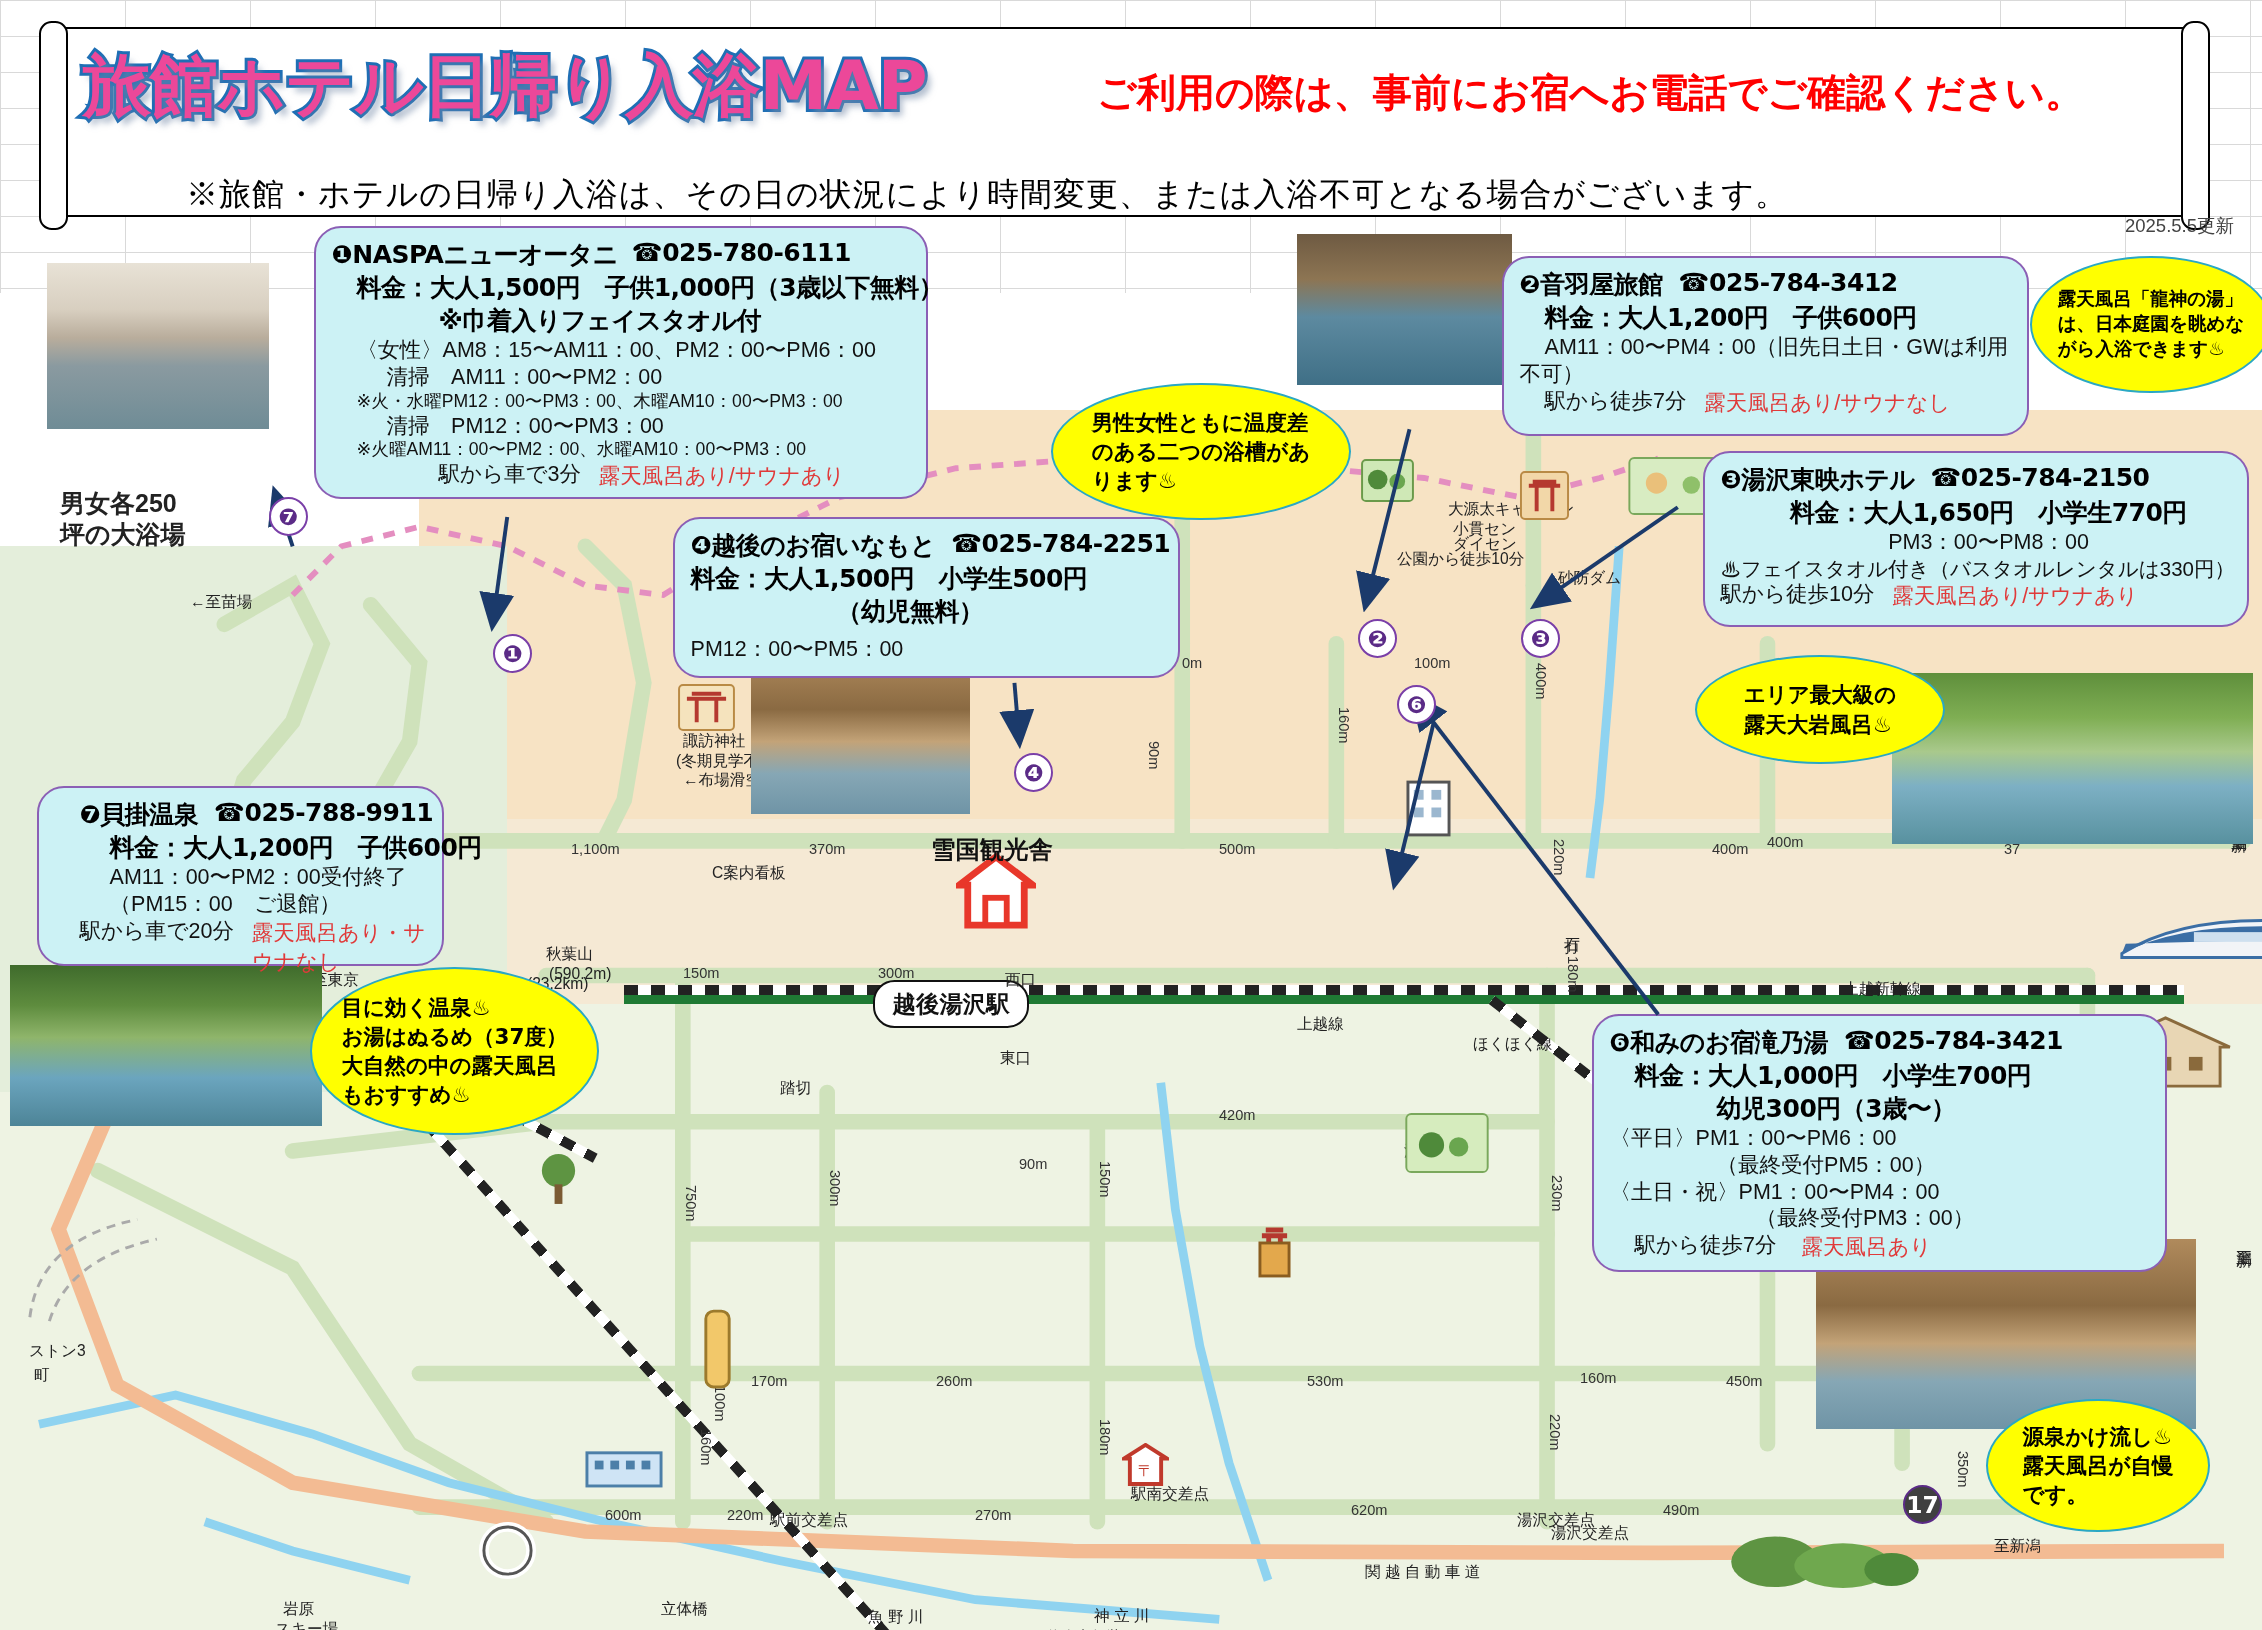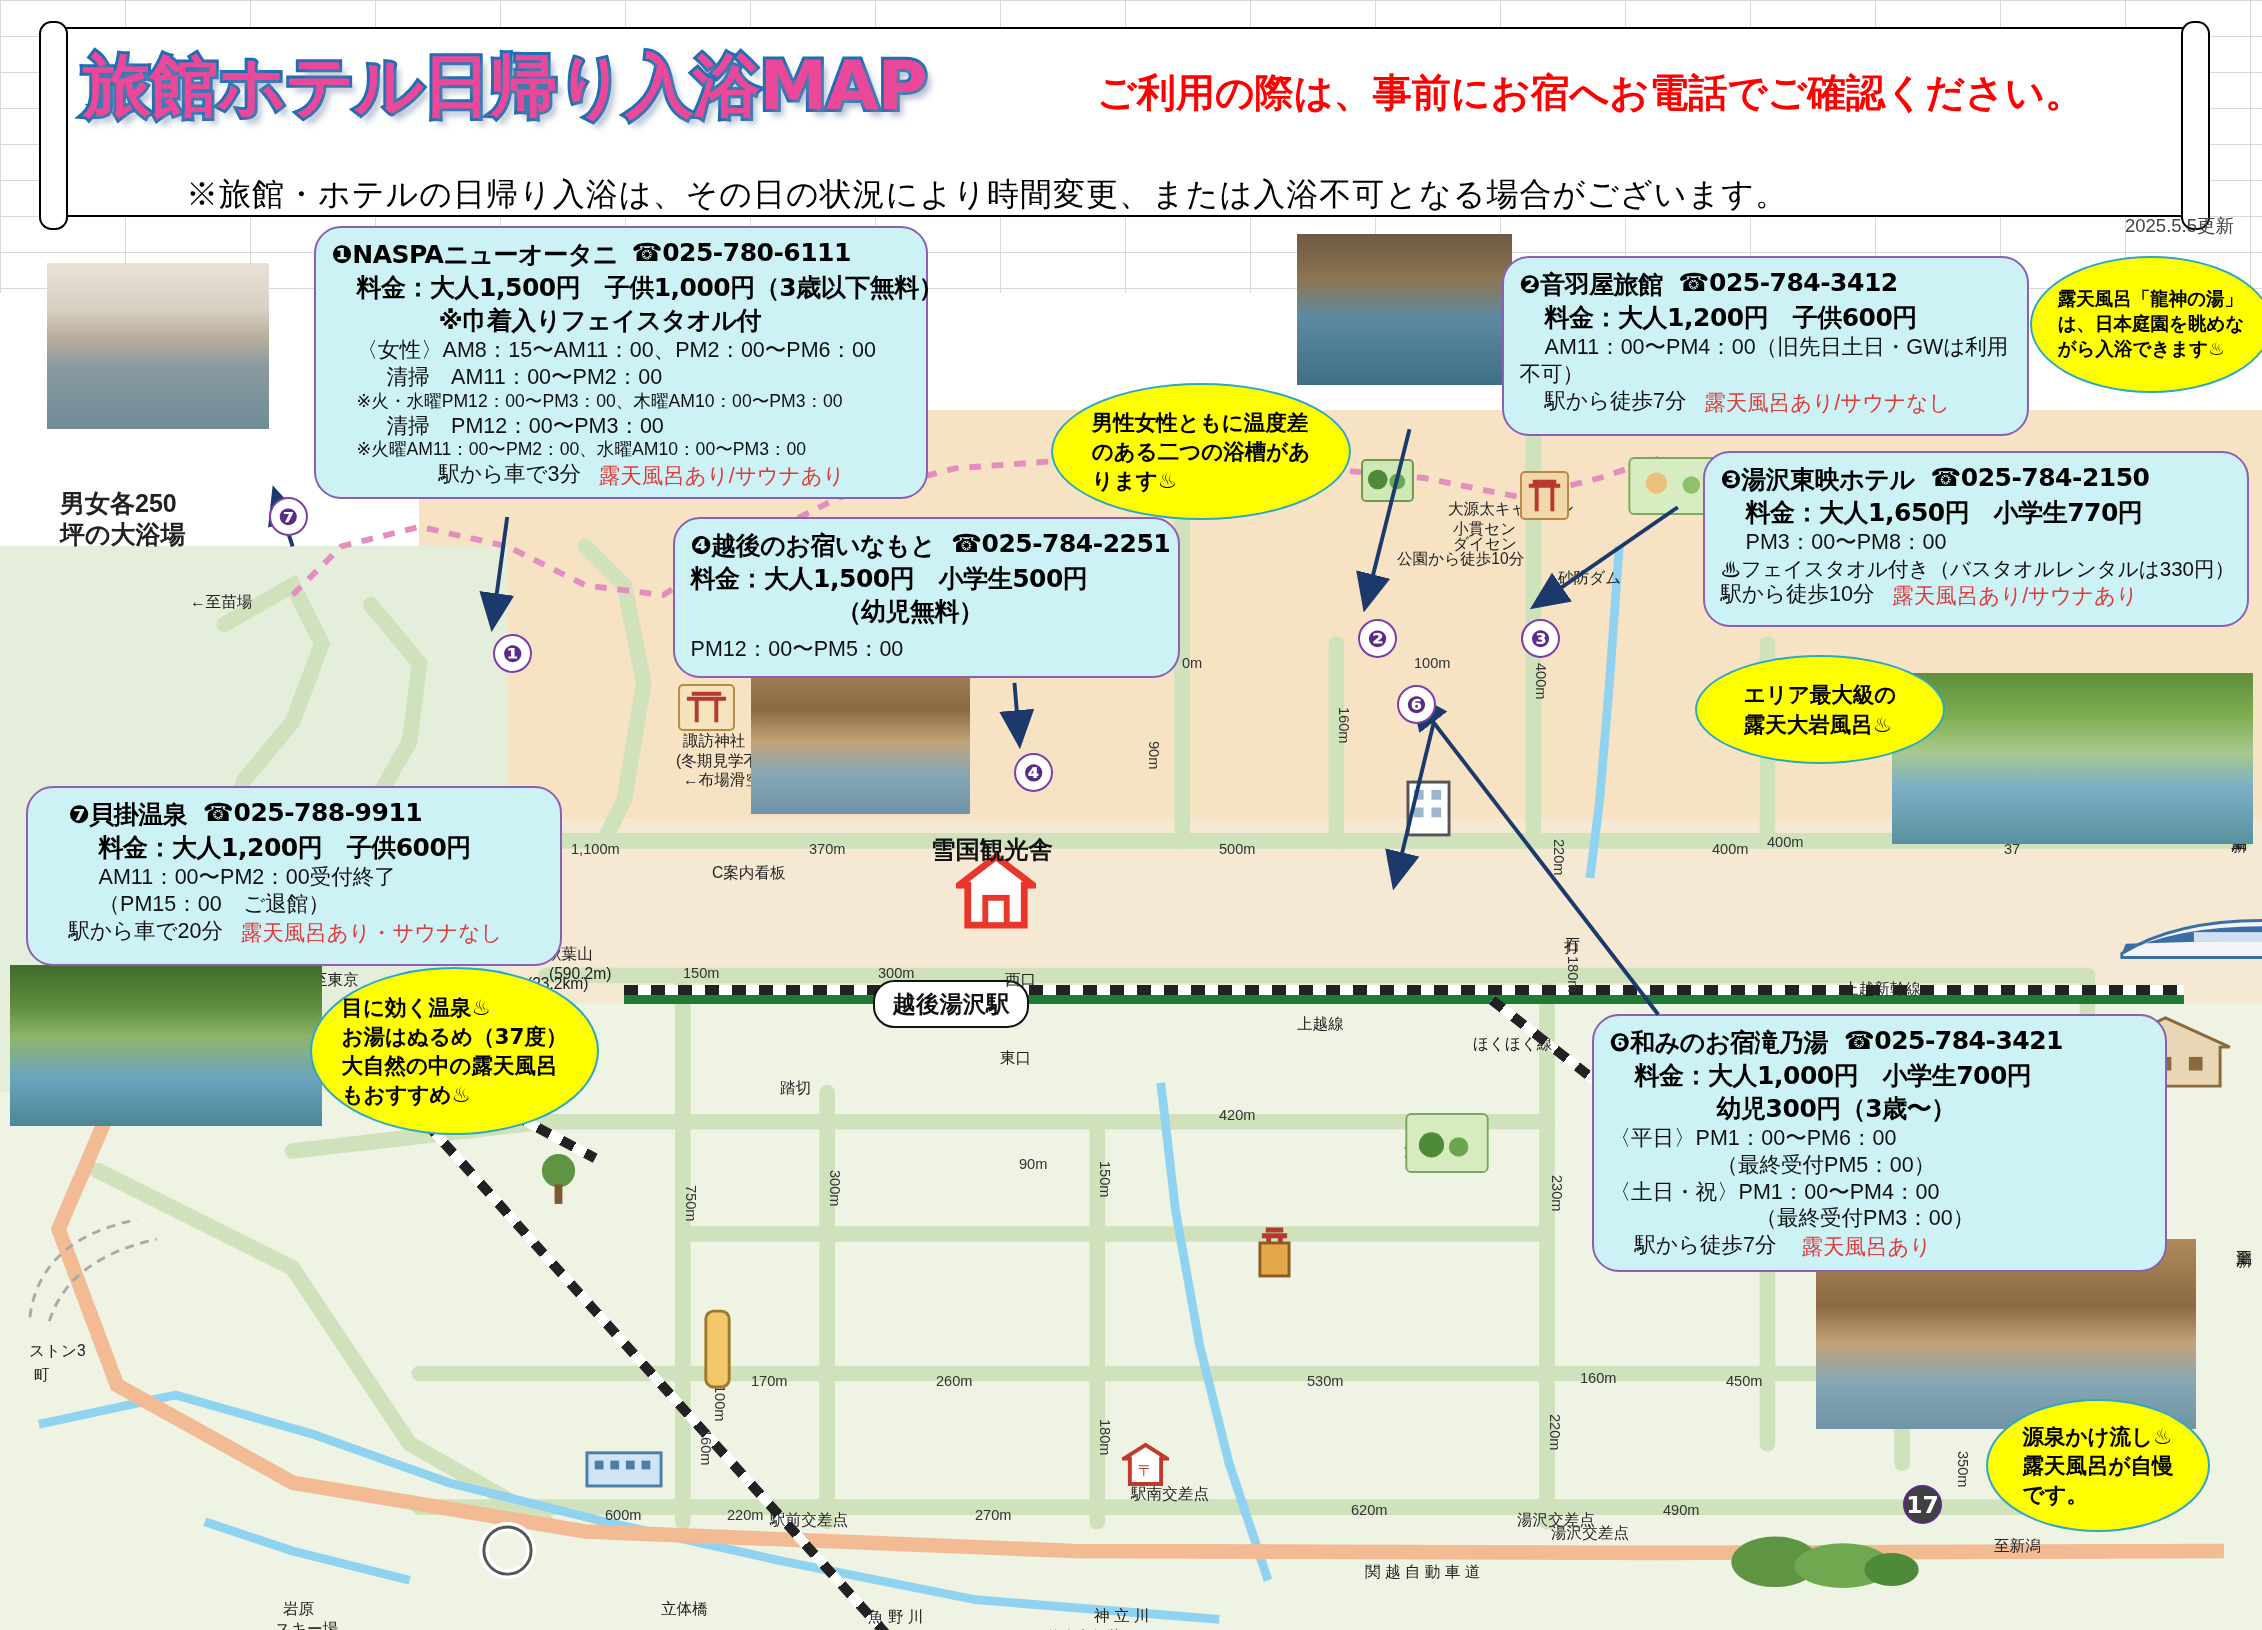--- a/index.html
+++ b/index.html
@@ -436,21 +436,21 @@
     </div>
     <div class="ib-price indent1">料金：大人1,200円　子供600円</div>
     <div class="ib-line indent1">AM11：00〜PM4：00（旧先日土日・GWは利用</div>
     <div class="ib-line">不可）</div>
     <div class="indent1" style="display:flex; gap:17.6px;">
       <span class="ib-line">駅から徒歩7分</span>
       <span class="ib-red">露天風呂あり/サウナなし</span>
     </div>
   </div>
 
-  <div class="infobox" style="left:1703px; top:451px; width:546px; height:176px;">
+  <div class="infobox" style="left:1703px; top:451px; width:546px; height:176px;text-align:center;">
     <div style="display:flex; gap:15.6px;">
       <span class="ib-title">❸湯沢東映ホテル</span>
       <span class="ib-title">☎025-784-2150</span>
     </div>
     <div class="ib-price indent1">料金：大人1,650円　小学生770円</div>
     <div class="ib-line indent1">PM3：00〜PM8：00</div>
     <div class="ib-line" style="font-size:20.5px;">♨フェイスタオル付き（バスタオルレンタルは330円）</div>
     <div style="display:flex; gap:17.6px;">
       <span class="ib-line">駅から徒歩10分</span>
       <span class="ib-red">露天風呂あり/サウナあり</span>
@@ -477,21 +477,21 @@
     <div class="ib-line">〈平日〉PM1：00〜PM6：00</div>
     <div class="ib-line indent3">（最終受付PM5：00）</div>
     <div class="ib-line">〈土日・祝〉PM1：00〜PM4：00</div>
     <div class="ib-line indent4">（最終受付PM3：00）</div>
     <div class="indent1" style="display:flex; gap:25px;">
       <span class="ib-line">駅から徒歩7分</span>
       <span class="ib-red">露天風呂あり</span>
     </div>
   </div>
 
-  <div class="infobox" style="left:26px; top:786px; width:536px; height:180px;">
+  <div class="infobox" style="left:37px; top:786px; width:407px; height:180px;">
     <div style="display:flex; gap:15.6px;" class="indent1">
       <span class="ib-title">❼貝掛温泉</span>
       <span class="ib-title">☎025-788-9911</span>
     </div>
     <div class="ib-price indent2">料金：大人1,200円　子供600円</div>
     <div class="ib-line indent2">AM11：00〜PM2：00受付終了</div>
     <div class="ib-line indent2">（PM15：00　ご退館）</div>
     <div class="indent1" style="display:flex; gap:17.6px;">
       <span class="ib-line">駅から車で20分</span>
       <span class="ib-red">露天風呂あり・サウナなし</span>

